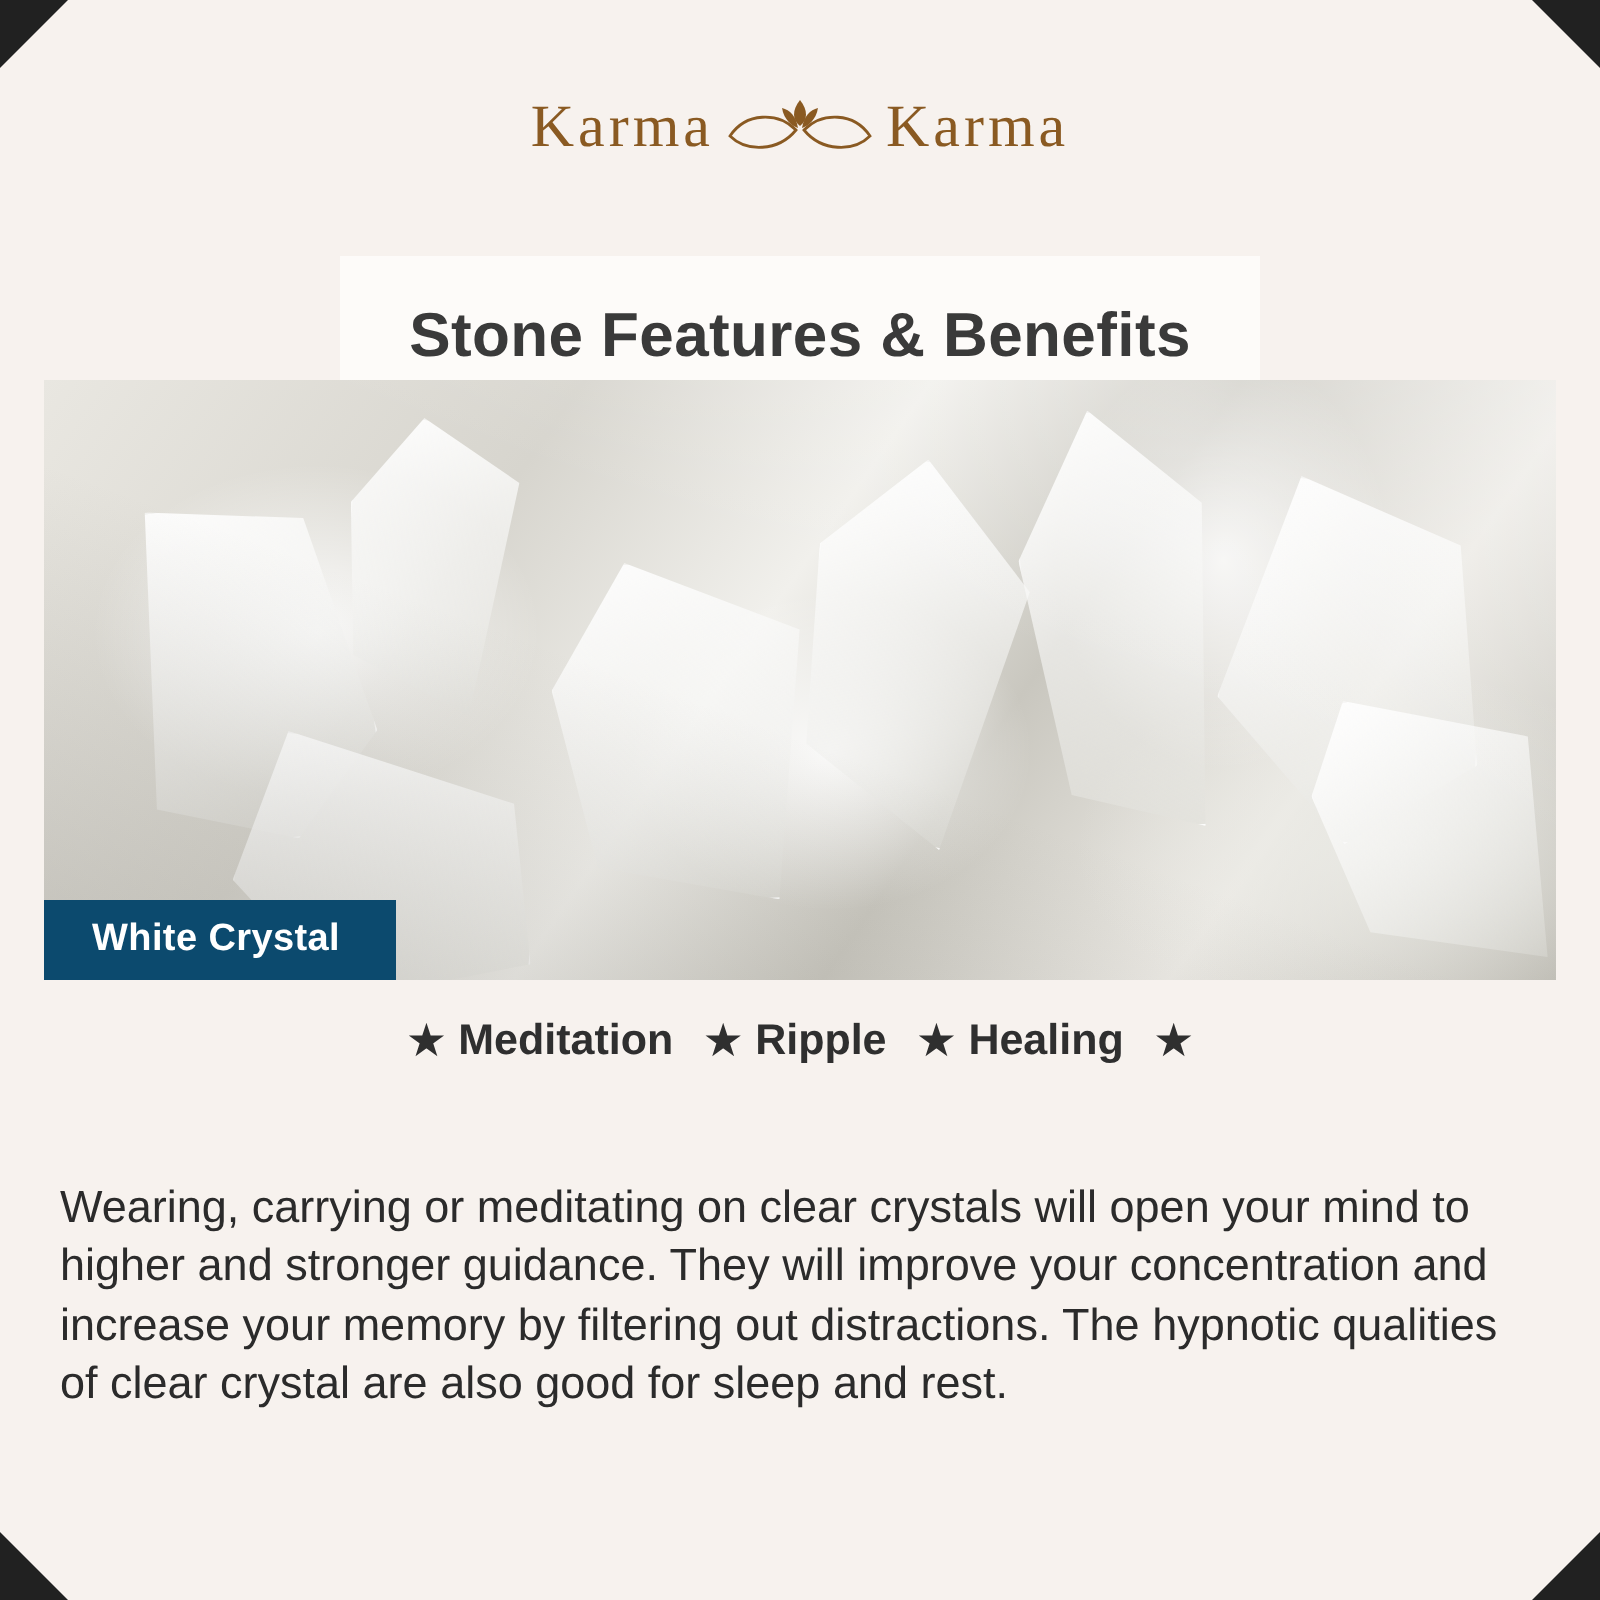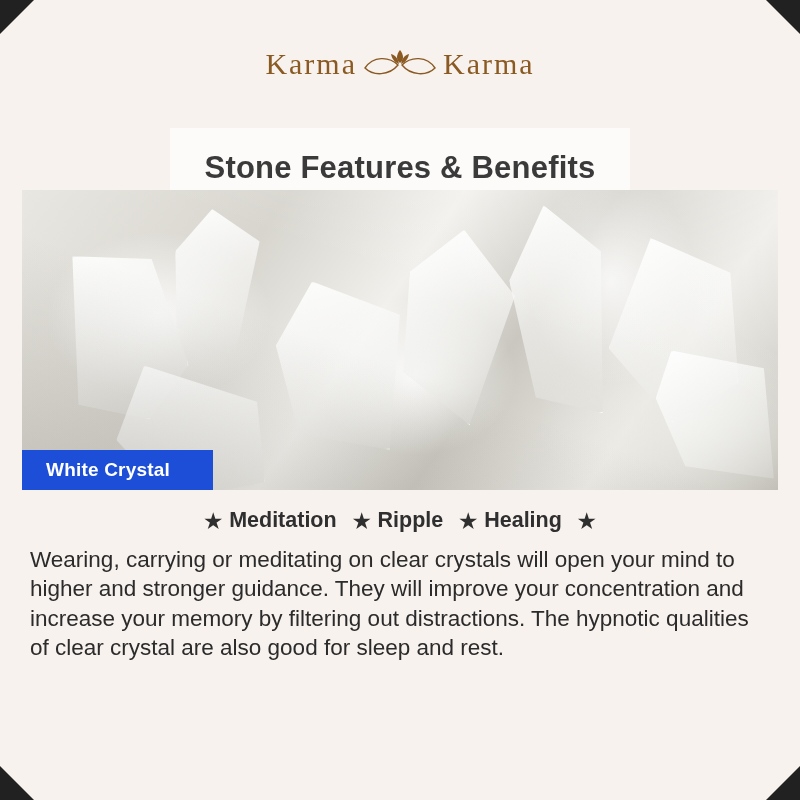--- a/index.html
+++ b/index.html
@@ -146,25 +146,25 @@
     position: absolute;
     inset: 0;
     background: linear-gradient(200deg, rgba(255,255,255,0.35) 0%, rgba(255,255,255,0) 40%),
                 linear-gradient(20deg, rgba(120,118,110,0.25) 0%, rgba(255,255,255,0) 45%);
     pointer-events: none;
   }
   .caption {
     position: absolute;
     left: 0;
     bottom: 0;
-    background: #1d4ed8;
+    background: #0c4a6e;
     color: #ffffff;
     font-size: 19px;
     font-weight: bold;
-    padding: 9px 43px 9px 24px;
+    padding: 9px 28px 9px 24px;
     letter-spacing: 0.2px;
   }
 
   
   .benefits {
     flex: 0 0 auto;
     display: flex;
     align-items: center;
     justify-content: center;
     gap: 16px;
@@ -186,20 +186,21 @@
   }
 
   
   .body-copy {
     flex: 1 1 auto;
     padding: 6px 30px 0 30px;
     font-size: 22.5px;
     line-height: 1.30;
     color: #2b2b2b;
     text-align: left;
+    margin-top: 44px;
   }
 </style>
 </head>
 <body>
 
 <div class="page">
   <div class="corner tl"></div>
   <div class="corner tr"></div>
   <div class="corner bl"></div>
   <div class="corner br"></div>

